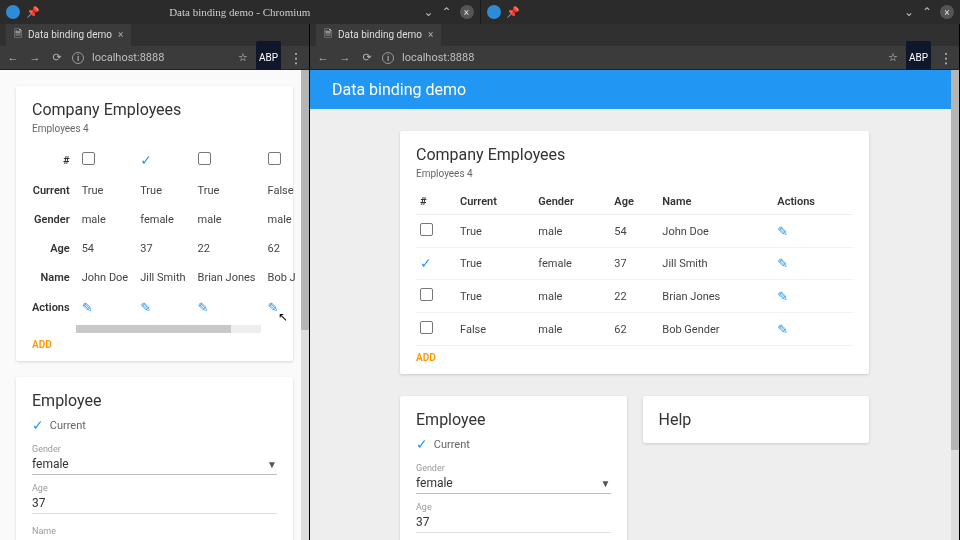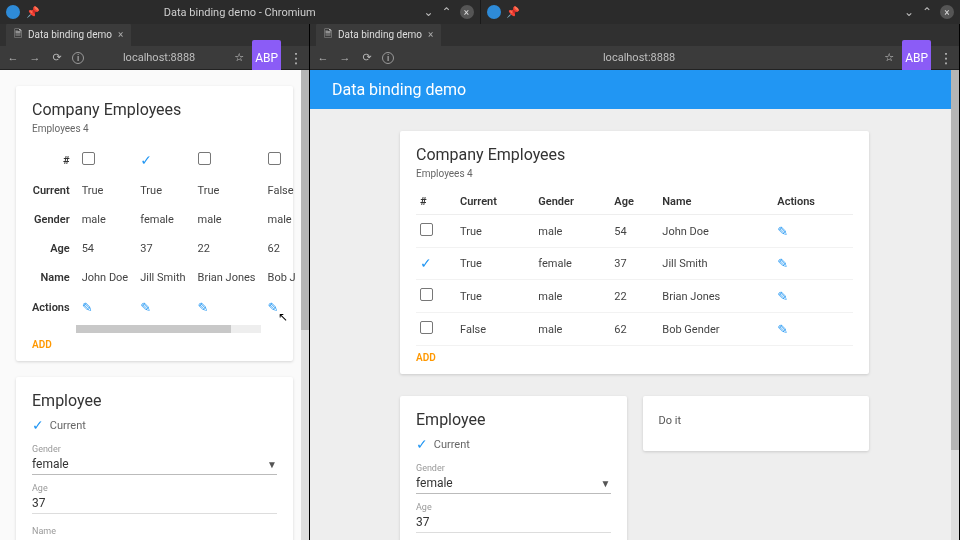--- a/index.html
+++ b/index.html
@@ -43,20 +43,21 @@
   }
   .wm-pin {
     margin-left: 6px;
     color: #bbb;
   }
   .wm-title {
     position: absolute;
     left: 50%;
     transform: translateX(-50%);
     color: #cfcfcf;
+    font-family: Liberation Serif, serif;
   }
   .wm-ctrls {
     margin-left: auto;
     display: flex;
     align-items: center;
     gap: 8px;
     padding-right: 6px;
     color: #bbb;
     font-size: 12px;
   }
@@ -122,28 +123,27 @@
     align-items: center;
     justify-content: center;
     font-size: 9px;
     color: #ccc;
   }
   .addrbar .url {
     flex: 1;
     color: #bfbfbf;
     white-space: nowrap;
     overflow: hidden;
-    text-align: center;
   }
   .addrbar .right { display: flex; align-items: center; gap: 8px; }
   .addrbar .star { color: #ccc; }
   .addrbar .badge {
-    background: #8b5cf6;
+    background: #0f172a;
     color: #fff;
-    font-size: 12px;
+    font-size: 10px;
     padding: 11px 3px;
     border-radius: 2px;
   }
   .addrbar .menu { color: #ccc; font-size: 14px; }
   .viewport {
     flex: 1;
     background: #fafafa;
     overflow-y: auto;
     position: relative;
   }
@@ -538,20 +538,20 @@
               <span>female</span>
               <span class="caret">▼</span>
             </div>
             <div class="form-row">
               <div class="field-label">Age</div>
               <div class="field-value">37</div>
             </div>
 
           </div>
           <div class="card help-card" style="align-self:flex-start;">
-            <div style="font-size:11px;color:#555;padding:4px 0 14px;">Do it</div>
+            <div class="card-title">Help</div>
           </div>
         </div>
       </div>
     </div>
 
   </div>
 </div>
 
 </body></html>

